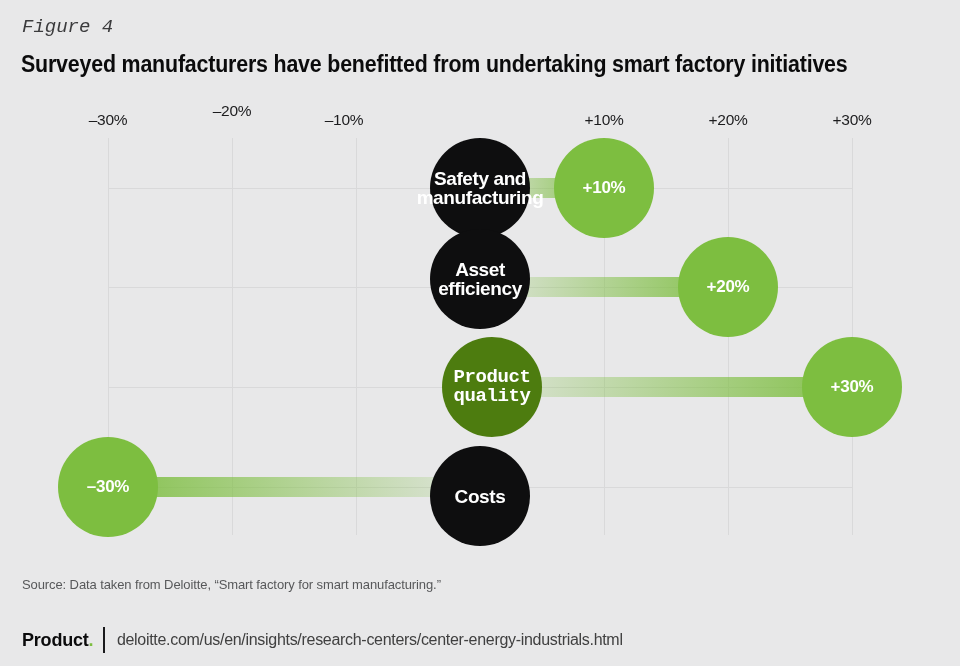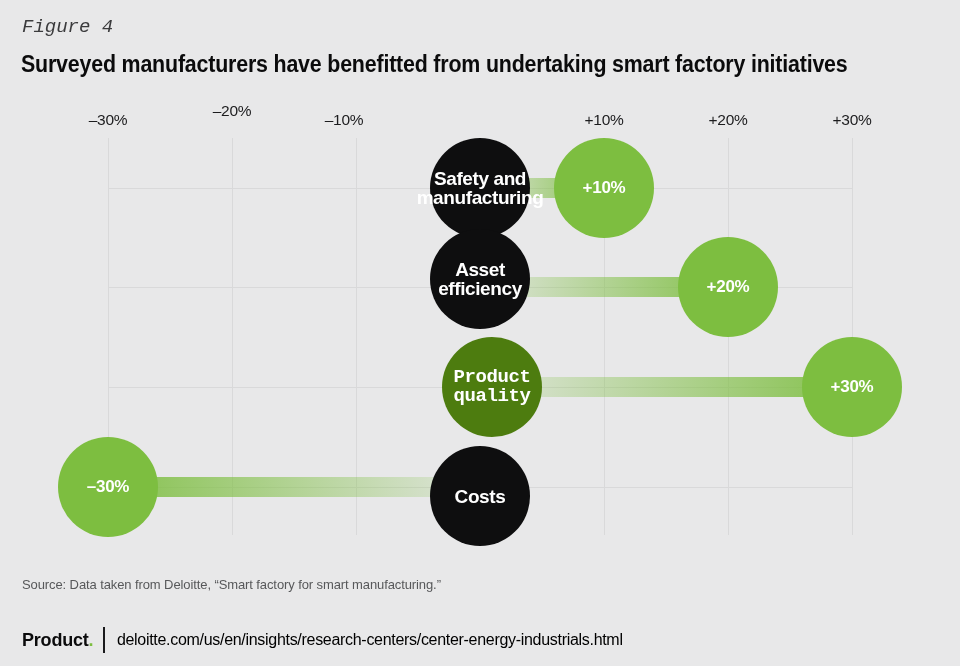--- a/index.html
+++ b/index.html
@@ -52,21 +52,21 @@
 
   .source-line {
     position:absolute; left:22px; top:577px;
     font-size:13px; color:#57585a; letter-spacing:-0.1px;
   }
 
   .footer { position:absolute; left:22px; top:626px; display:flex; align-items:center; height:28px; }
   .brand { font-size:18px; font-weight:800; color:#0b0b0c; letter-spacing:-0.2px; }
   .brand-dot { color:#7dbe40; }
   .footer-divider { width:1.5px; height:26px; background:#1a1a1c; margin:0 12px 0 10px; }
-  .footer-url { font-size:16px; color:#000000; letter-spacing:-0.3px; }
+  .footer-url { font-size:16px; color:#404040; letter-spacing:-0.3px; }
 </style>
 </head>
 <body>
 
 <div class="page">
 
   <div class="figure-label">Figure 4</div>
   <div class="page-title">Surveyed manufacturers have benefitted from undertaking smart factory initiatives</div>
 
   <div id="plot">

